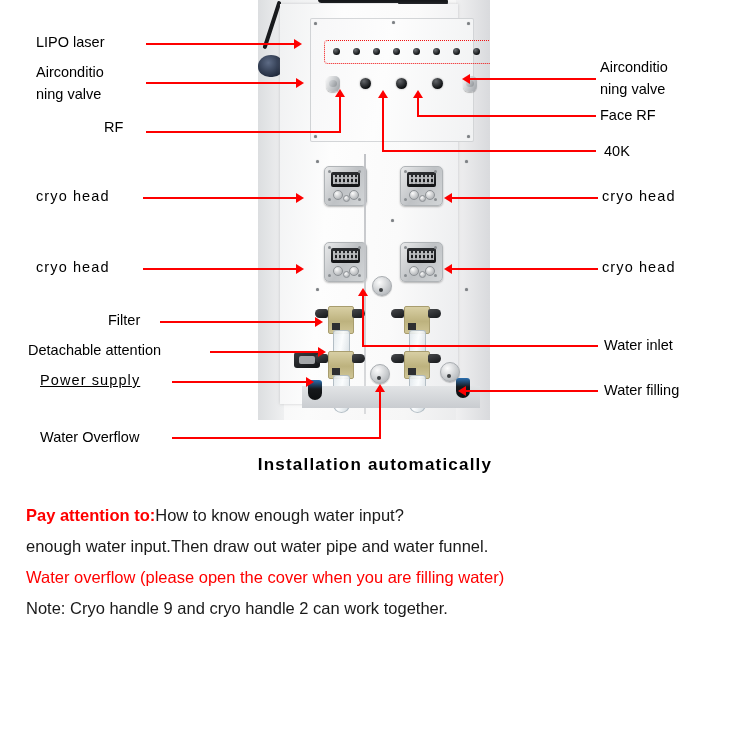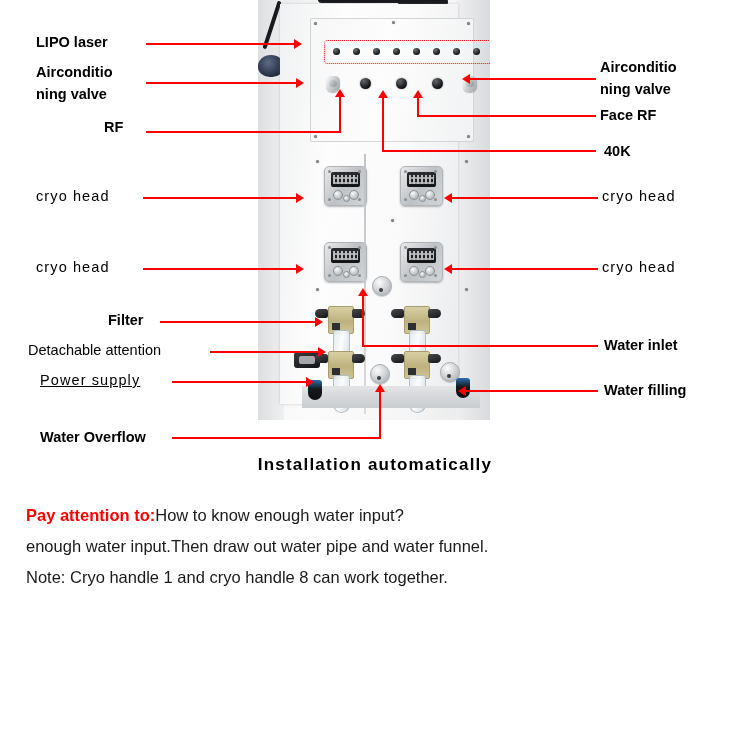--- a/index.html
+++ b/index.html
@@ -134,21 +134,21 @@
     position:absolute;left:0px;top:55px;width:26px;height:22px;
     border-radius:50% 50% 45% 45%;
     background:radial-gradient(circle at 40% 35%,#5d6b85,#202a3d 70%);
   }
 
   
   .lbl{
     position:absolute;font-size:14.5px;line-height:18px;color:#000;
     white-space:nowrap;
   }
-  .lbl.b{font-weight:bold;}
+  .lbl.b{font-weight:normal;}
   .lbl.sp{letter-spacing:1.1px;}
 
   .ln{position:absolute;background:#fe0000;}
   .lnh{height:2px;}
   .lnv{width:2px;}
   .arw{position:absolute;width:0;height:0;}
   .arw.right{border-top:5px solid transparent;border-bottom:5px solid transparent;
     border-left:8px solid #fe0000;}
   .arw.left{border-top:5px solid transparent;border-bottom:5px solid transparent;
     border-right:8px solid #fe0000;}
@@ -358,14 +358,15 @@
   <div class="lbl b" style="left:604px;top:381px;">Water filling</div>
   <div class="ln lnh" style="left:466px;top:390px;width:132px;"></div>
   <div class="arw left" style="left:458px;top:386px;"></div>
 
   <div class="caption">Installation automatically</div>
 </div>
 
 <div id="notes">
   <div class="nline"><span class="hl">Pay attention to:</span><span>How to know enough water input?</span></div>
   <div class="nline">enough water input.Then draw out water pipe and water funnel.</div>
-  <div class="nline">Note: Cryo handle 1 and cryo handle 8 can work together.</div>
+  <div class="nline red">Water overflow (please open the cover when you are filling water)</div>
+  <div class="nline">Note: Cryo handle 9 and cryo handle 2 can work together.</div>
 </div>
 
 </body></html>

